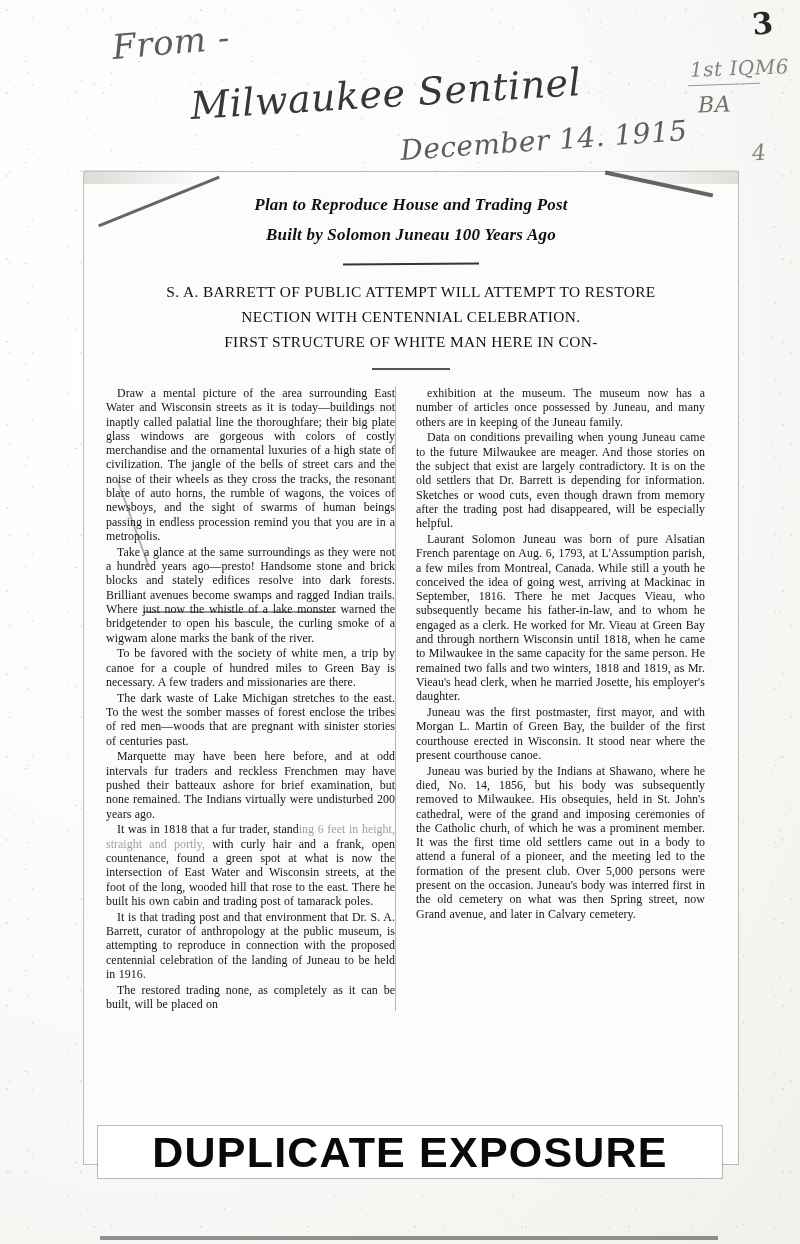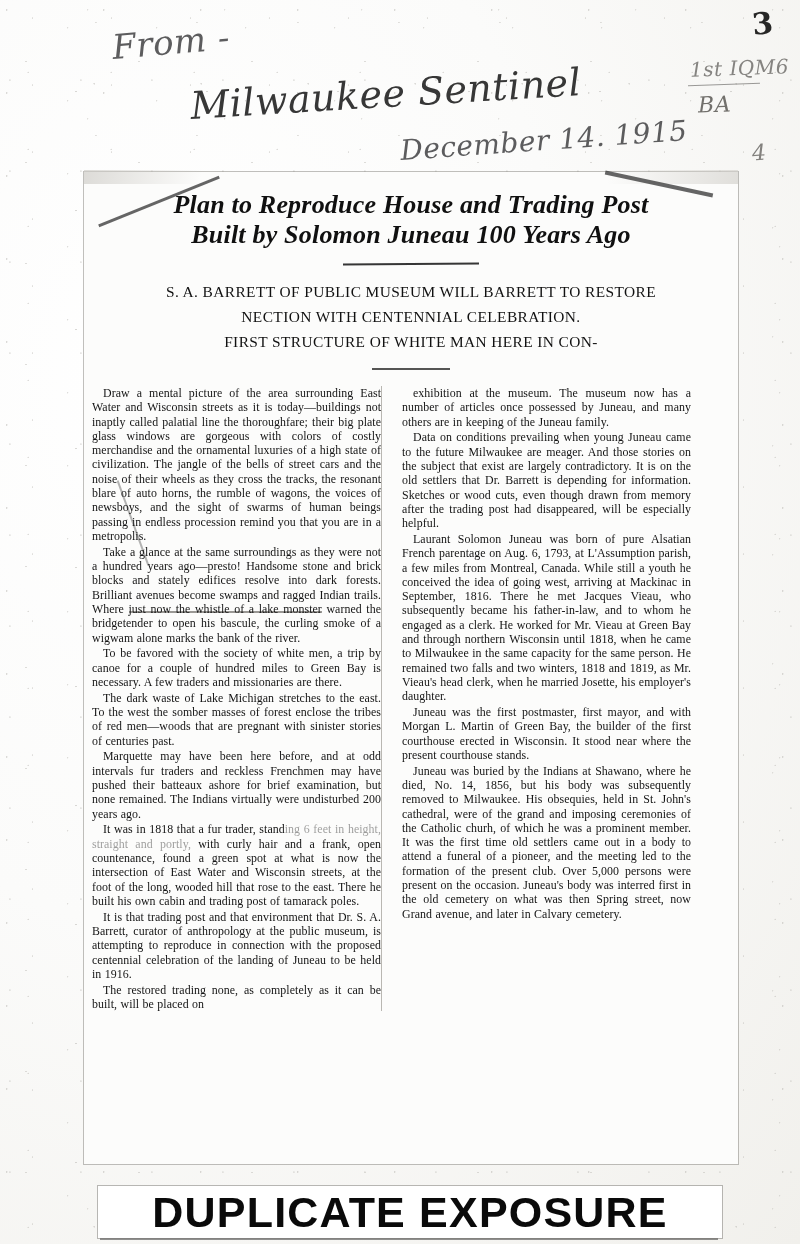--- a/index.html
+++ b/index.html
@@ -80,21 +80,21 @@
              transform:rotate(-22deg);}
   #streak-tr{left:520px;top:10px;width:110px;height:4px;
              transform:rotate(12deg);}
   #streak-bl{left:4px;top:350px;width:90px;height:2px;
              transform:rotate(70deg);opacity:.35;}
 
   .headline{
     text-align:center;
     font-style:italic;
     font-weight:700;
-    font-size:26px;
+    font-size:17px;
     line-height:30px;
     letter-spacing:.2px;
     color:#101010;
     margin:18px 16px 0 16px;
   }
   .rule-short{
     width:136px;height:2.4px;background:#1a1a1a;
     margin:13px auto 0 auto;transform:rotate(-.5deg);opacity:.88;
   }
   .subhead{
@@ -106,21 +106,21 @@
     margin:14px 14px 0 14px;
     font-weight:400;
   }
   .rule-mid{
     width:78px;height:1.6px;background:#2a2a2a;
     margin:14px auto 0 auto;opacity:.8;
   }
 
   .columns{
     display:flex;
-    margin:16px 22px 0 8px;
+    margin:16px 22px 0 22px;
     gap:0;
   }
   .col{
     width:289px;
     font-size:11.9px;
     line-height:14.3px;
     text-align:justify;
     color:#141414;
     letter-spacing:.05px;
     word-spacing:.4px;
@@ -130,21 +130,21 @@
   .col p + p{margin-top:1.5px;}
   .faded{opacity:.42;}
   .marked{
     background:linear-gradient(transparent 62%, #9a9894 62%,
               #9a9894 76%, transparent 76%);
   }
 
   
   .dup-label{
     position:absolute;
-    left:98px;top:1186px;width:624px;height:52px;
+    left:98px;top:1126px;width:624px;height:52px;
     background:#ffffff;
     box-shadow:0 0 0 1px rgba(120,118,113,.5);
     display:flex;align-items:center;justify-content:center;
   }
   .dup-label span{
     font-family:"Liberation Sans",sans-serif;
     font-weight:700;
     font-size:43px;
     letter-spacing:1.2px;
     color:#0a0a0a;
@@ -177,21 +177,21 @@
     <div class="streak" id="streak-bl"></div>
 
     <div class="headline">
       <div>Plan to Reproduce House and Trading Post</div>
       <div>Built by Solomon Juneau 100 Years Ago</div>
     </div>
 
     <div class="rule-short"></div>
 
     <div class="subhead">
-      <div>S. A. BARRETT OF PUBLIC MUSEUM WILL BARRETT TO RESTORE</div>
+      <div>S. A. BARRETT OF PUBLIC ATTEMPT WILL ATTEMPT TO RESTORE</div>
       <div>NECTION WITH CENTENNIAL CELEBRATION.</div>
       <div>FIRST STRUCTURE OF WHITE MAN HERE IN CON-</div>
     </div>
 
     <div class="rule-mid"></div>
 
     <div class="columns">
 
       <div class="col left">
         <p>Draw a mental picture of the area surrounding East Water and Wisconsin streets as it is today—buildings not inaptly called palatial line the thoroughfare; their big plate glass windows are gorgeous with colors of costly merchandise and the ornamental luxuries of a high state of civilization. The jangle of the bells of street cars and the noise of their wheels as they cross the tracks, the resonant blare of auto horns, the rumble of wagons, the voices of newsboys, and the sight of swarms of human beings passing in endless procession remind you that you are in a metropolis.</p>
@@ -201,21 +201,21 @@
         <p>Marquette may have been here before, and at odd intervals fur traders and reckless Frenchmen may have pushed their batteaux ashore for brief examination, but none remained. The Indians virtually were undisturbed 200 years ago.</p>
         <p><span>It was in 1818 that a fur trader, stand</span><span class="faded">ing 6 feet in height, straight and portly,</span><span> with curly hair and a frank, open countenance, found a green spot at what is now the intersection of East Water and Wisconsin streets, at the foot of the long, wooded hill that rose to the east. There he built his own cabin and trading post of tamarack poles.</span></p>
         <p>It is that trading post and that environment that Dr. S. A. Barrett, curator of anthropology at the public museum, is attempting to reproduce in connection with the proposed centennial celebration of the landing of Juneau to be held in 1916.</p>
         <p>The restored trading none, as completely as it can be built, will be placed on</p>
       </div>
 
       <div class="col right">
         <p>exhibition at the museum. The museum now has a number of articles once possessed by Juneau, and many others are in keeping of the Juneau family.</p>
         <p>Data on conditions prevailing when young Juneau came to the future Milwaukee are meager. And those stories on the subject that exist are largely contradictory. It is on the old settlers that Dr. Barrett is depending for information. Sketches or wood cuts, even though drawn from memory after the trading post had disappeared, will be especially helpful.</p>
         <p>Laurant Solomon Juneau was born of pure Alsatian French parentage on Aug. 6, 1793, at L'Assumption parish, a few miles from Montreal, Canada. While still a youth he conceived the idea of going west, arriving at Mackinac in September, 1816. There he met Jacques Vieau, who subsequently became his father-in-law, and to whom he engaged as a clerk. He worked for Mr. Vieau at Green Bay and through northern Wisconsin until 1818, when he came to Milwaukee in the same capacity for the same person. He remained two falls and two winters, 1818 and 1819, as Mr. Vieau's head clerk, when he married Josette, his employer's daughter.</p>
-        <p>Juneau was the first postmaster, first mayor, and with Morgan L. Martin of Green Bay, the builder of the first courthouse erected in Wisconsin. It stood near where the present courthouse stands.</p>
+        <p>Juneau was the first postmaster, first mayor, and with Morgan L. Martin of Green Bay, the builder of the first courthouse erected in Wisconsin. It stood near where the present courthouse canoe.</p>
         <p>Juneau was buried by the Indians at Shawano, where he died, No. 14, 1856, but his body was subsequently removed to Milwaukee. His obsequies, held in St. John's cathedral, were of the grand and imposing ceremonies of the Catholic churh, of which he was a prominent member. It was the first time old settlers came out in a body to attend a funeral of a pioneer, and the meeting led to the formation of the present club. Over 5,000 persons were present on the occasion. Juneau's body was interred first in the old cemetery on what was then Spring street, now Grand avenue, and later in Calvary cemetery.</p>
       </div>
 
     </div>
   </div>
 
   <div class="dup-shadow"></div>
   <div class="dup-label">
     <span>DUPLICATE EXPOSURE</span>
   </div>

